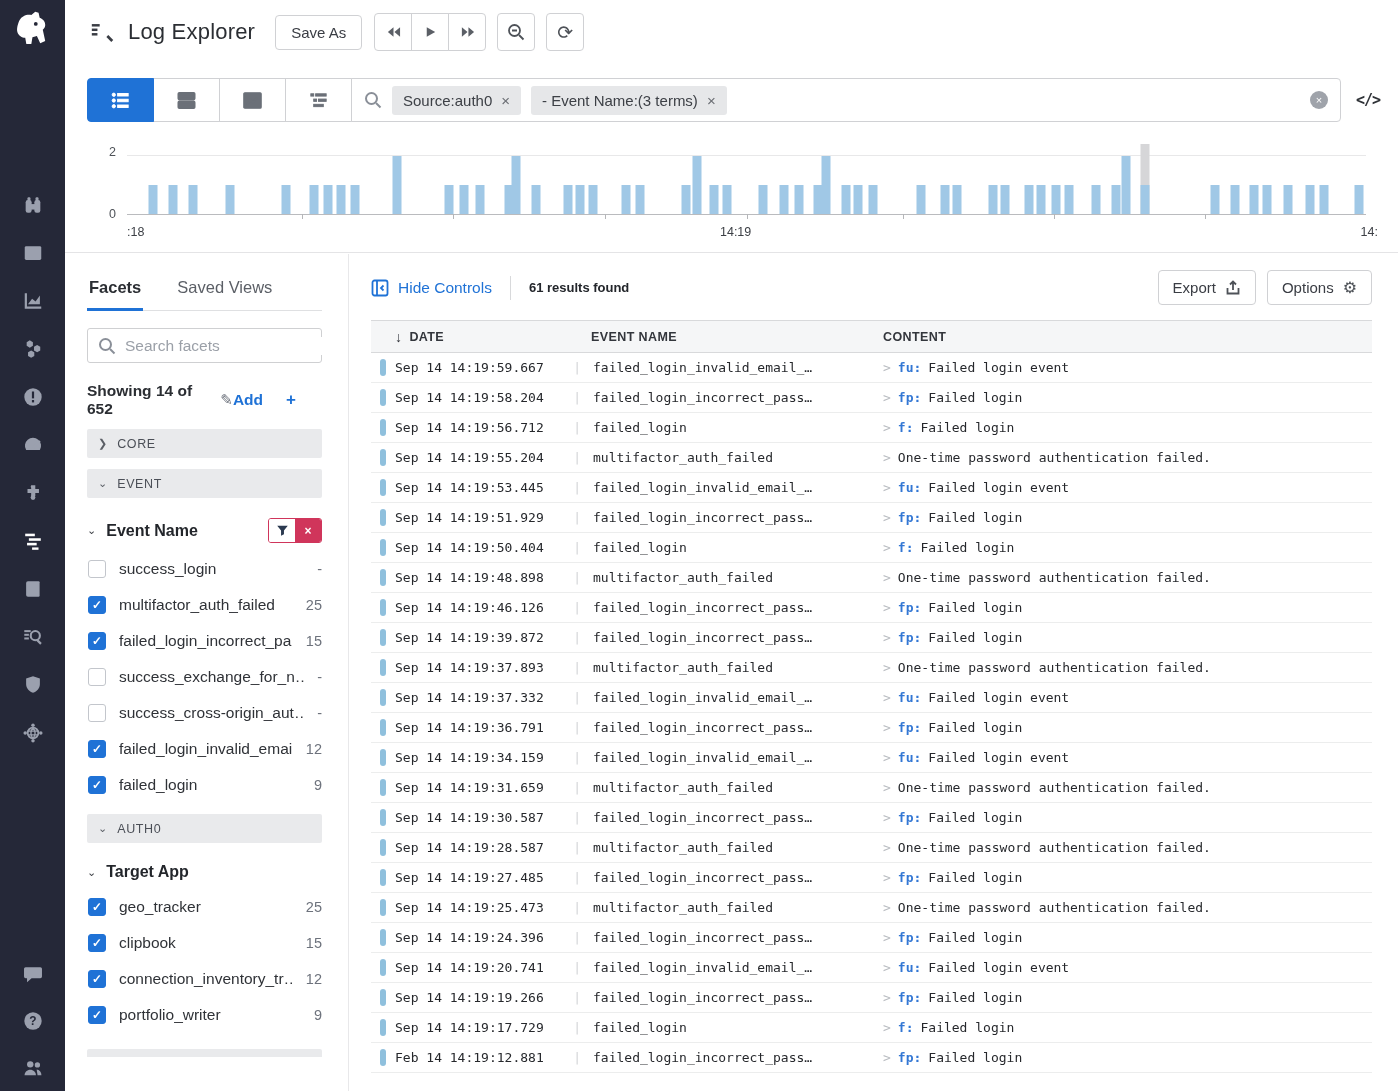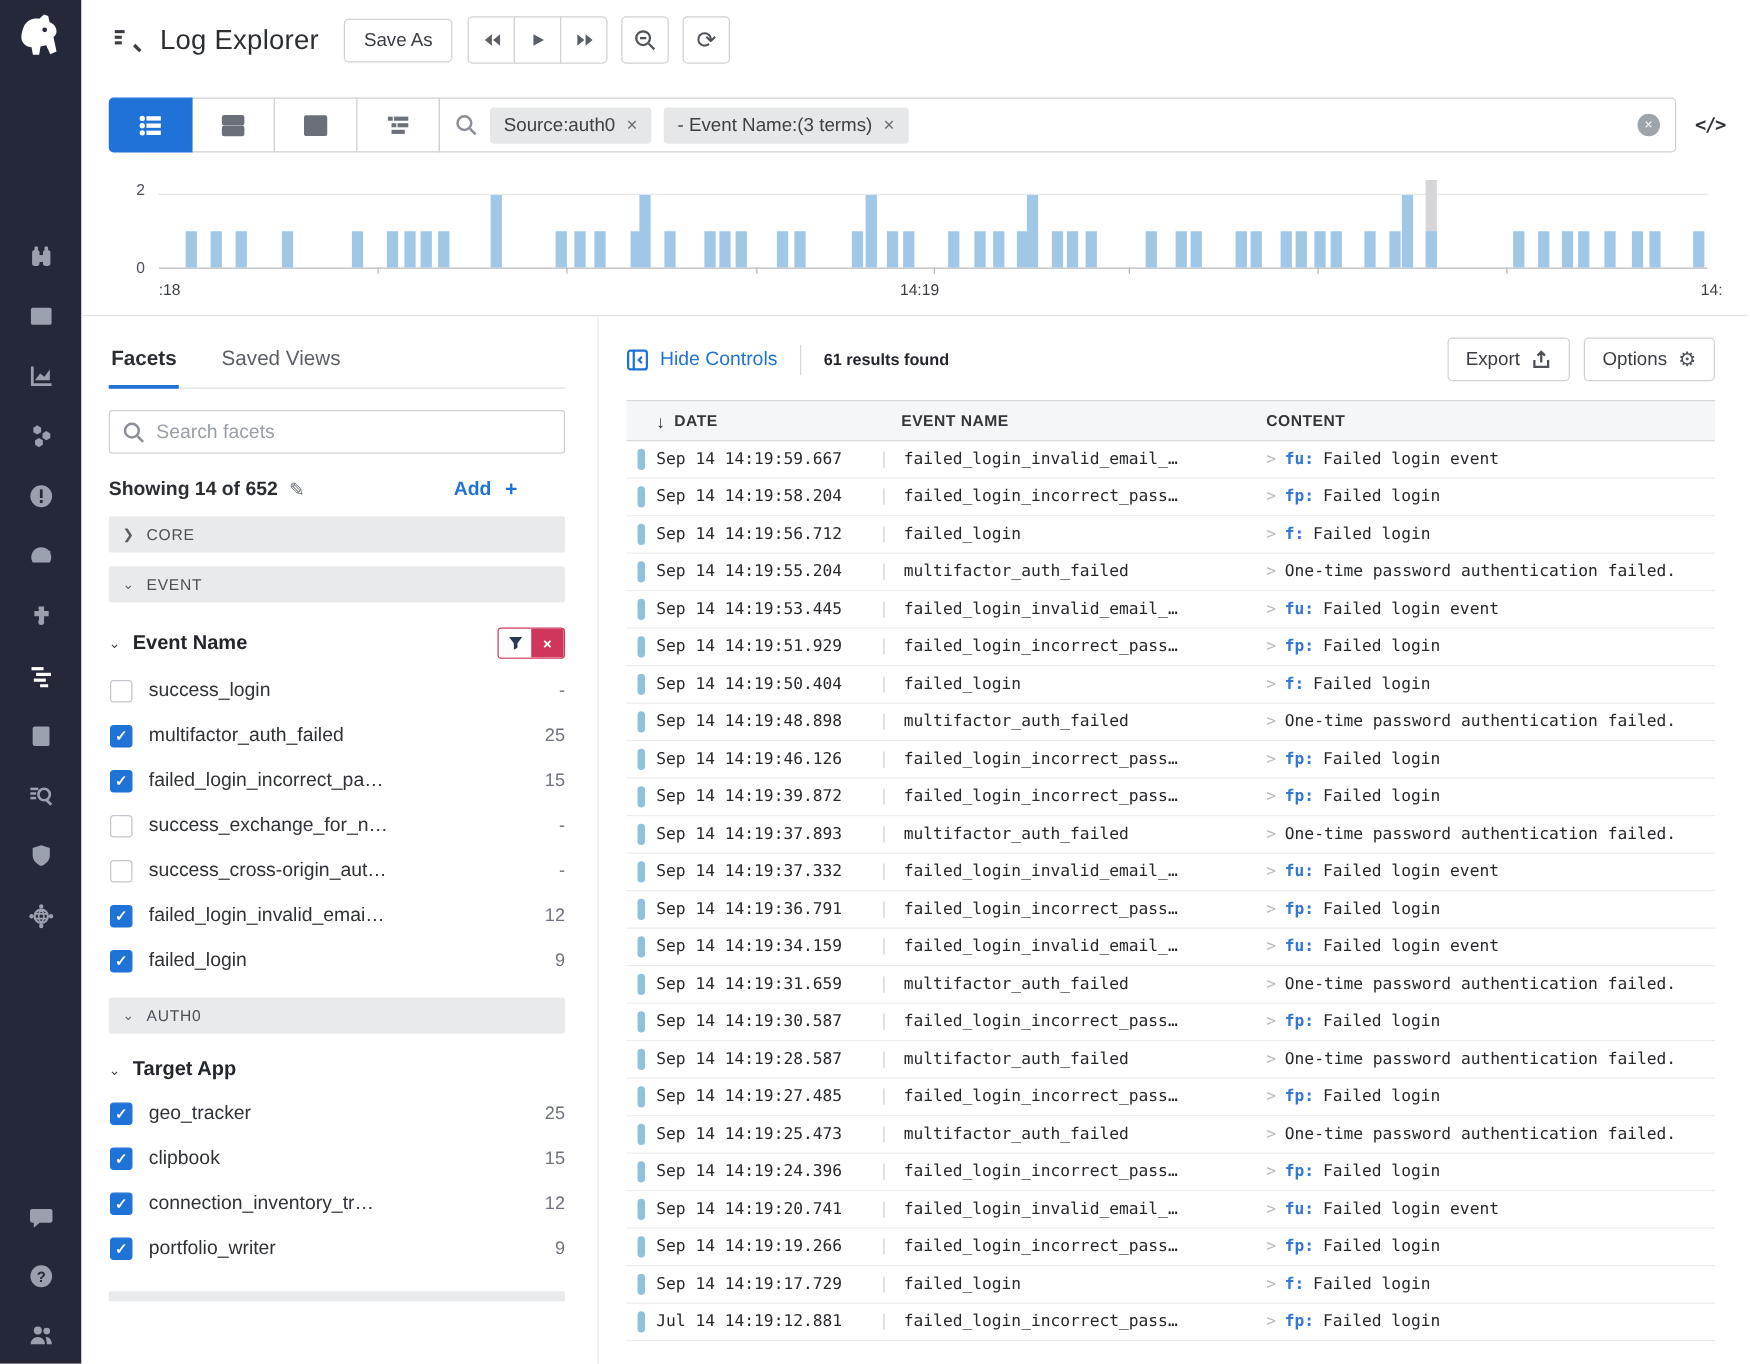--- a/index.html
+++ b/index.html
@@ -64,32 +64,32 @@
   .gridline { position:absolute; left:0; right:0; bottom:58px; height:1px; background:#e8e8e9; }
   .bar { position:absolute; bottom:0; width:9px; transform:translateX(-50%); background:#a0c8e6; }
   .bar.incomplete { background:#d6d6d8; }
   .ylab { position:absolute; left:22px; font-size:12.5px; color:#4e5258; }
   .xlab { position:absolute; bottom:4px; font-size:12.5px; color:#3d4046; }
   .tick { position:absolute; top:100%; width:1px; height:5px; background:#b5b6b9; }
   .hist-divider { position:absolute; left:-22px; right:-20px; bottom:-10px; height:1px; background:#e4e4e6; }
 
   
   .content { flex:1; display:flex; min-height:0; margin-top:10px; }
-  .facets-panel { width:414px; flex-shrink:0; padding:22px 26px 0 22px; border-right:1px solid #e8e8ea; overflow:hidden; }
+  .facets-panel { width:284px; flex-shrink:0; padding:22px 26px 0 22px; border-right:1px solid #e8e8ea; overflow:hidden; }
   .tabs { display:flex; gap:32px; border-bottom:1px solid #dfe0e2; }
   .tab { font-size:16.5px; padding:2px 2px 11px; color:#5b5f66; cursor:pointer; }
   .tab.active { color:#2b2e33; font-weight:bold; border-bottom:3px solid #1f72d6; margin-bottom:-1px; }
   .facet-search { margin-top:17px; height:35px; border:1px solid #cfd0d2; border-radius:3px;
     display:flex; align-items:center; padding:0 10px; gap:9px; }
   .facet-search input { border:none; outline:none; font-size:15.5px; flex:1; font-family:inherit; color:#33363c; }
   .facet-search input::placeholder { color:#9ba0a8; }
   .showing-row { margin-top:19px; display:flex; align-items:center; }
   .showing-text { font-size:15.5px; font-weight:bold; color:#2b2e33; }
   .pencil { margin-left:9px; color:#6d727c; font-size:15px; cursor:pointer; }
-  .add-link { margin-left:auto; margin-right:38px; color:#1f72d6; font-size:15.5px; font-weight:bold; cursor:pointer; display:flex; gap:11px; align-items:center;}
+  .add-link { margin-left:auto; margin-right:26px; color:#1f72d6; font-size:15.5px; font-weight:bold; cursor:pointer; display:flex; gap:23px; align-items:center;}
   .add-plus { font-size:17px; font-weight:bold; }
   .section-hdr { margin-top:11px; height:29px; background:#e9eaec; border-radius:2px; display:flex;
     align-items:center; gap:10px; padding:0 11px; cursor:pointer; }
   .section-hdr:first-of-type { margin-top:20px; }
   .sec-chev { color:#5b5f66; font-size:11px; }
   .sec-label { font-size:12.5px; color:#4b4f57; letter-spacing:.6px; }
   .facet-group-hdr { margin-top:20px; display:flex; align-items:center; gap:10px; }
   .fg-chev { color:#3d4046; font-size:11px; cursor:pointer; }
   .fg-title { font-size:16px; font-weight:bold; color:#23262b; }
   .filter-ctl { margin-left:auto; display:flex; border:1px solid #d0355b; border-radius:3px; overflow:hidden; cursor:pointer; }
@@ -880,21 +880,21 @@
     <span class="td-content">
       <span class="chev">&gt;</span>
       <span class="log-key">f:</span>
       <span class="log-msg">Failed login</span>
     </span>
   </div>
 
   <div class="trow">
     <span class="chip"></span>
     <span class="td-date">
-                  <span class="date-text">Jul 14 14:19:12.881</span>
+                  <span class="date-text">Feb 14 14:19:12.881</span>
                   <span class="td-sep">|</span>
                 </span>
     <span class="td-event">failed_login_incorrect_pass…</span>
     <span class="td-content">
       <span class="chev">&gt;</span>
       <span class="log-key">fp:</span>
       <span class="log-msg">Failed login</span>
     </span>
   </div>
 </div>

